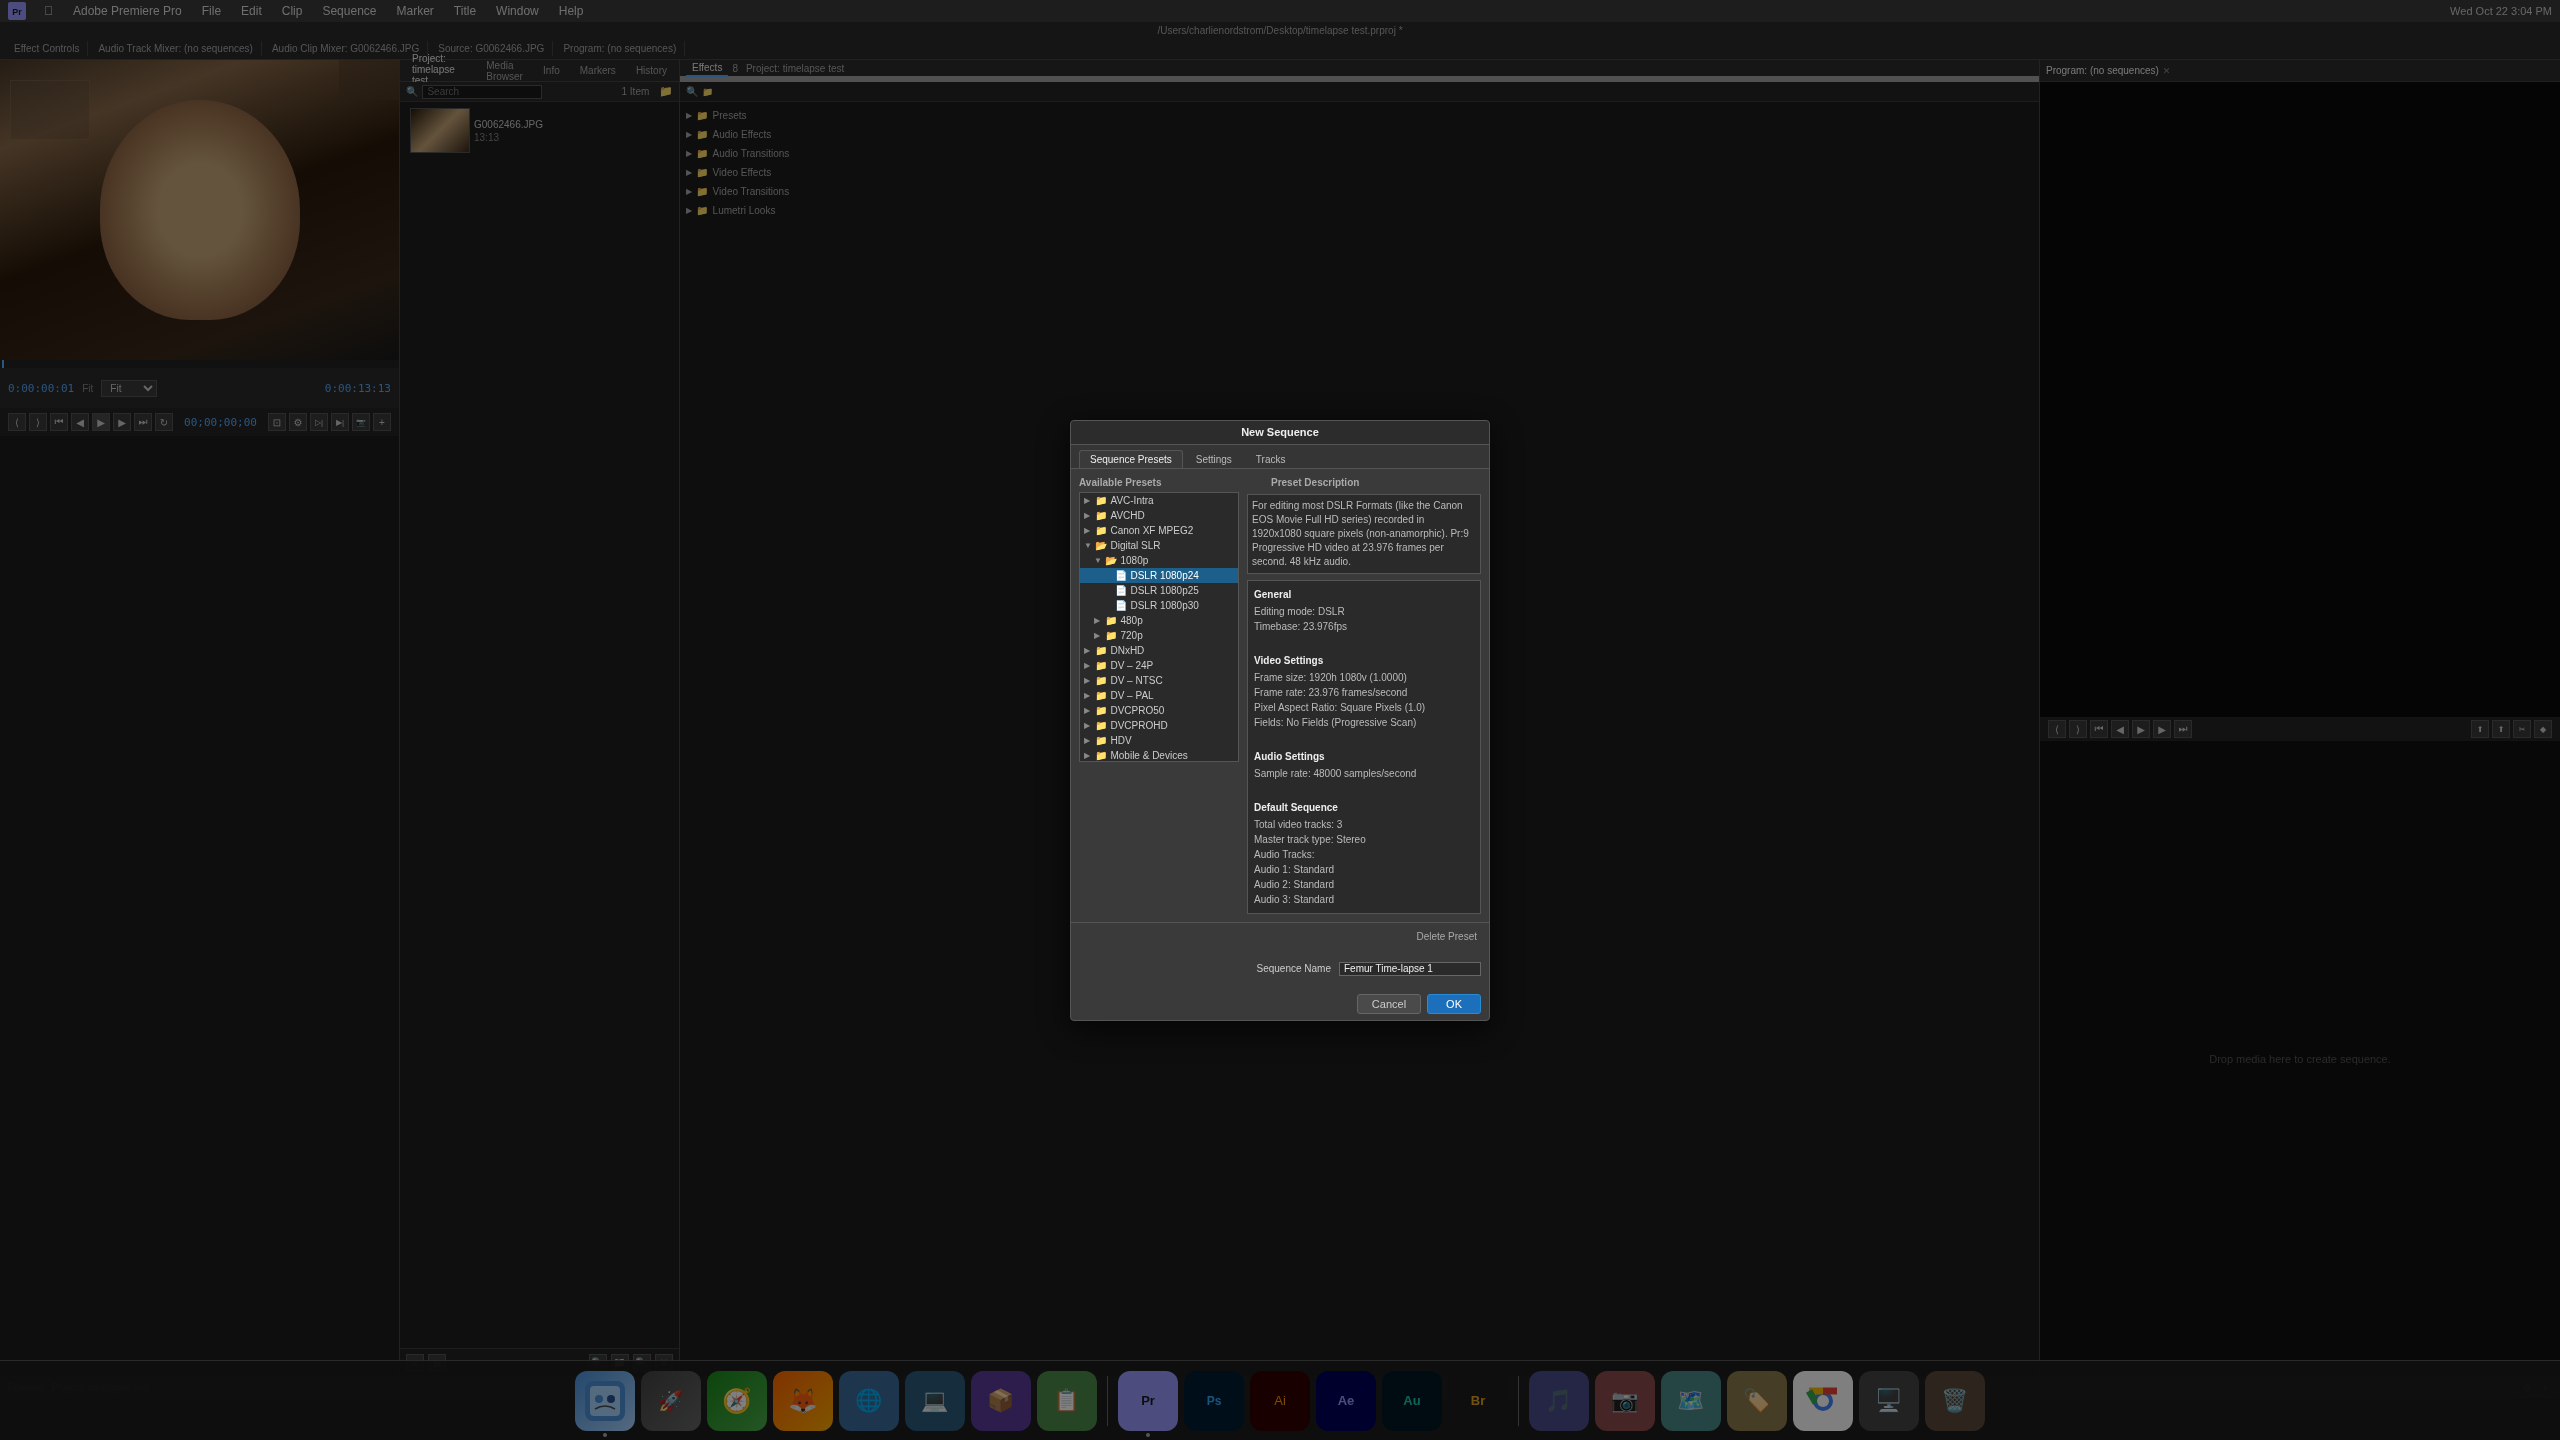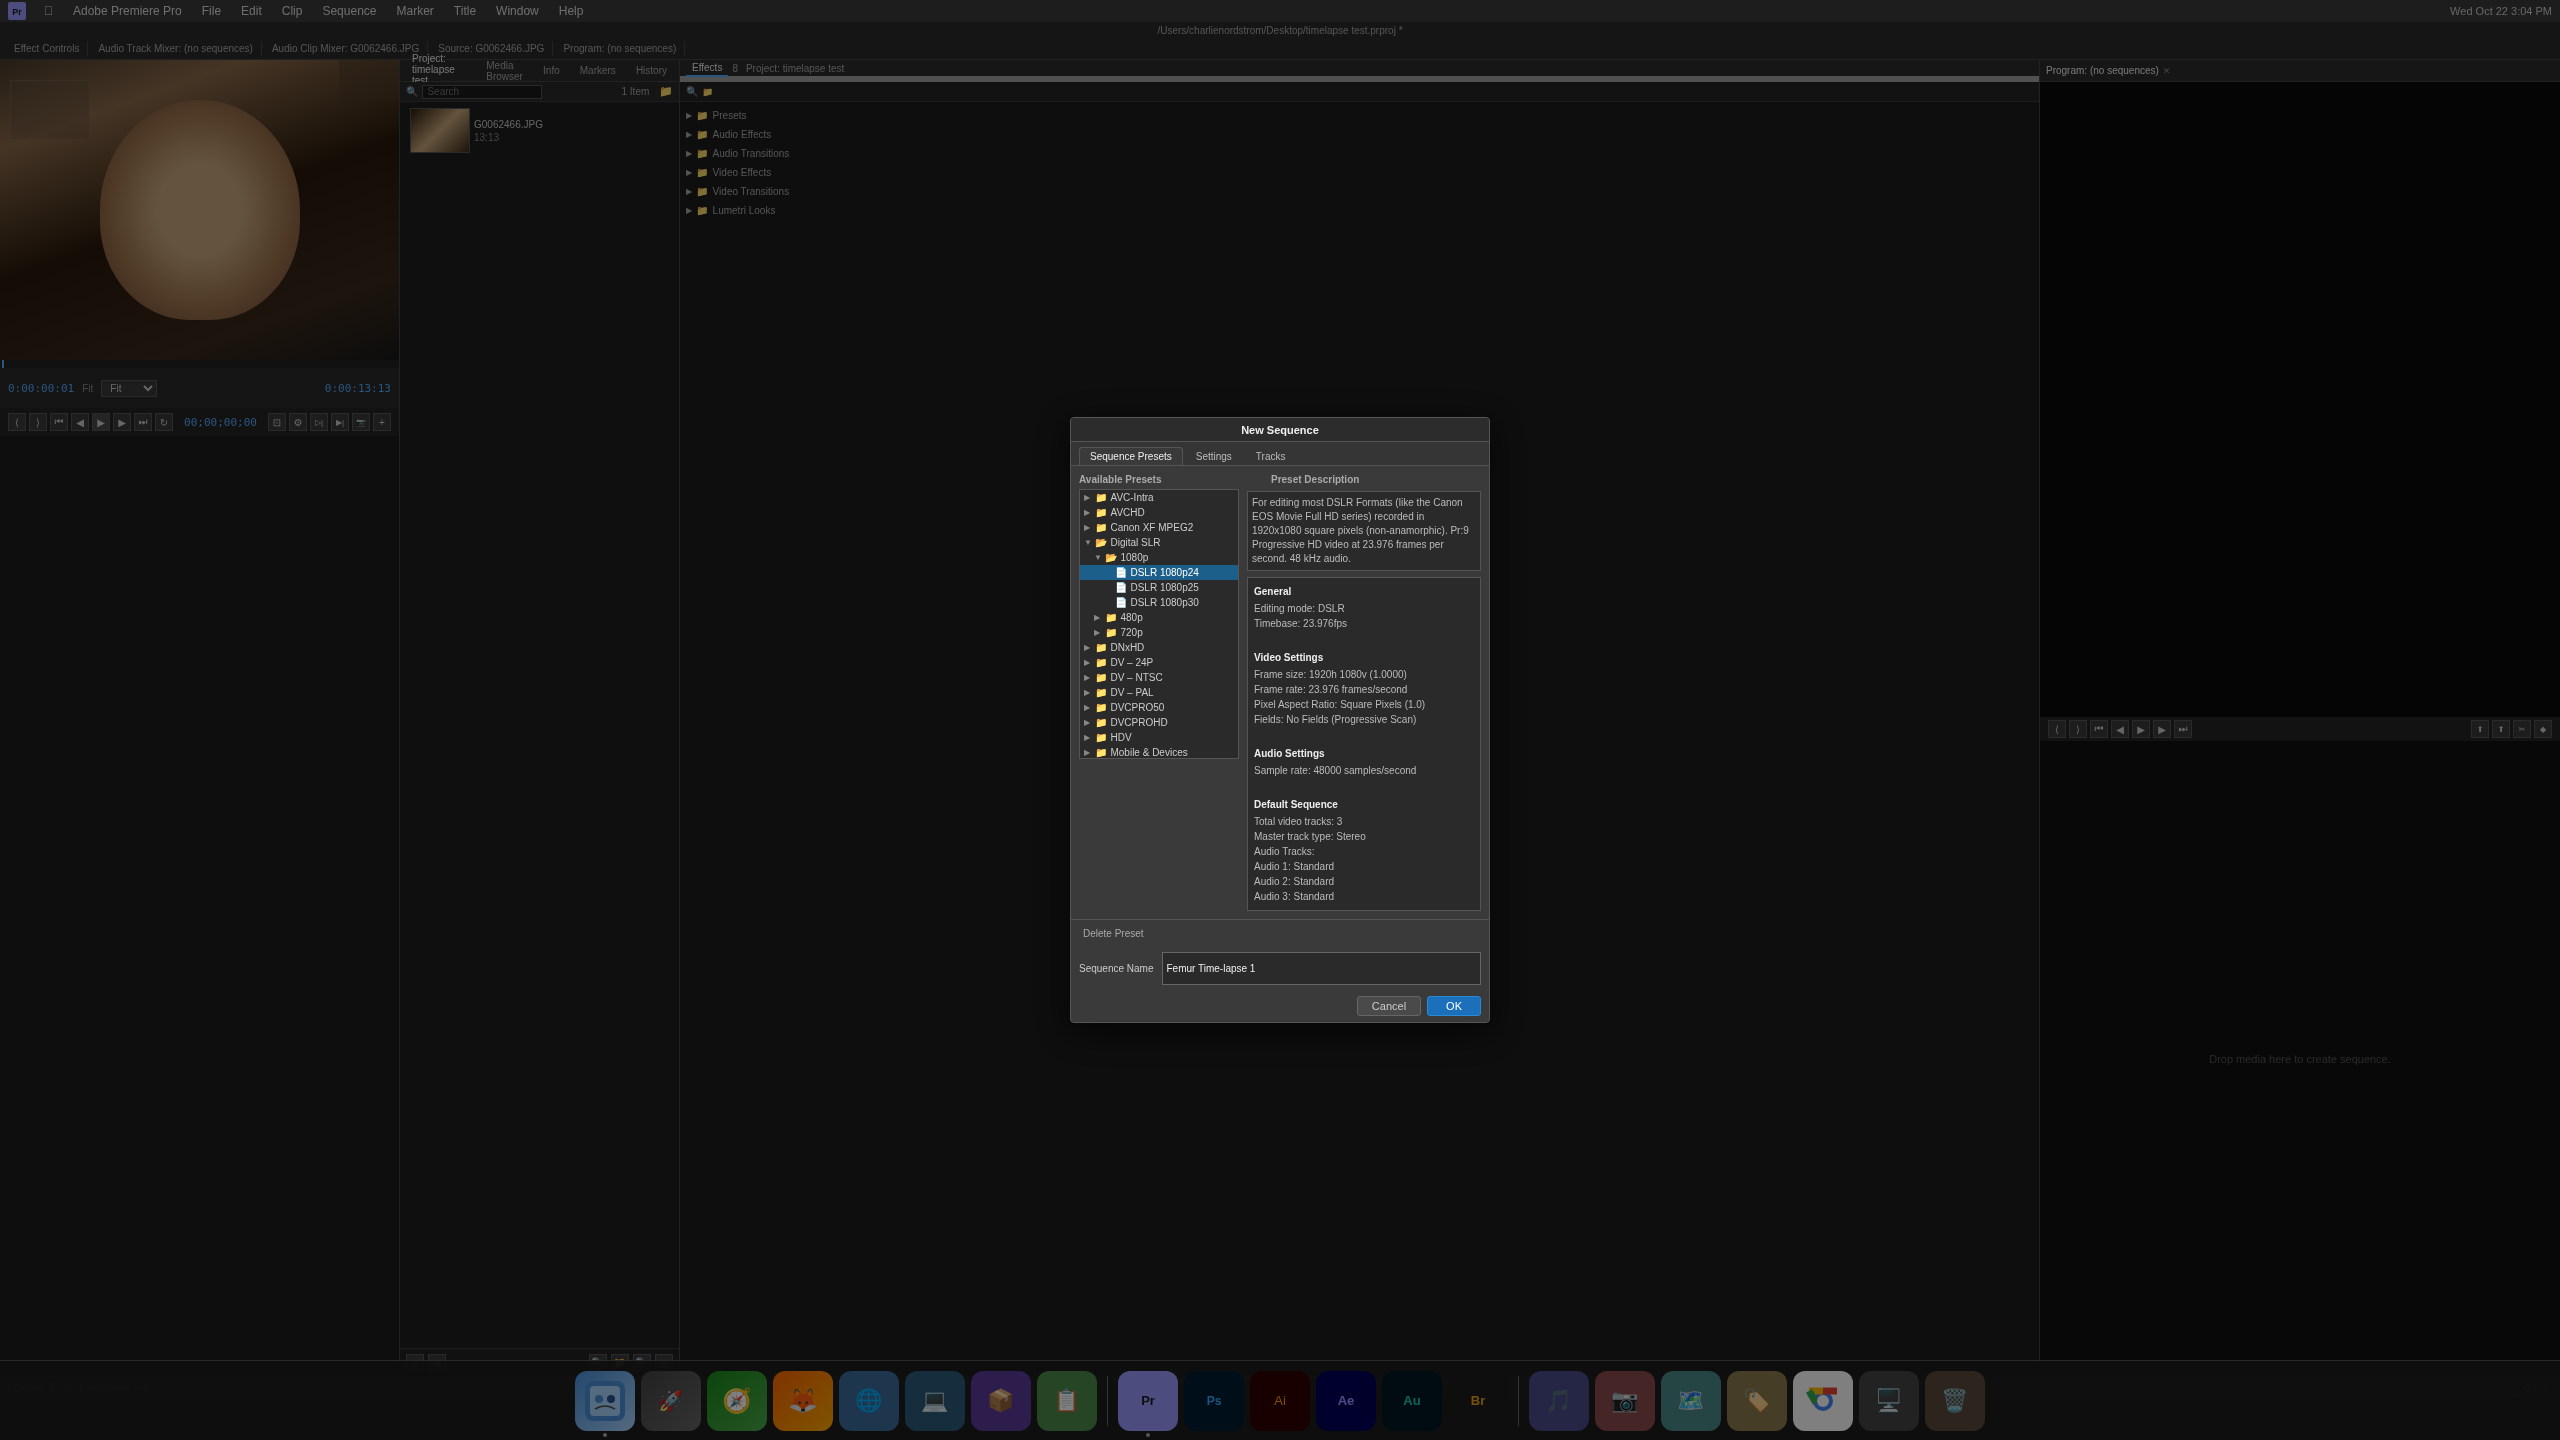--- a/index.html
+++ b/index.html
@@ -499,21 +499,22 @@
       margin-bottom: 2px;
       margin-top: 4px;
     }
     .info-section-title:first-child { margin-top: 0; }
 
     .dialog-footer {
       padding: 6px 8px;
       border-top: 1px solid #555;
       display: flex;
       flex-direction: column;
-      gap: 11px;
+      gap: 18px;
+      align-items: flex-end;
     }
     .delete-preset-row {
       display: flex;
       align-items: center;
     }
     .delete-btn {
       font-size: 10px;
       color: #aaa;
       background: none;
       border: none;
@@ -530,21 +531,21 @@
       color: #ccc;
       white-space: nowrap;
     }
     .seq-name-input {
       flex: 1;
       background: #2a2a2a;
       border: 1px solid #666;
       color: #eee;
       font-size: 10px;
       padding: 2px 4px;
-      height: 33px;
+      height: 14px;
     }
     .dialog-buttons-row {
       display: flex;
       justify-content: flex-end;
       gap: 6px;
     }
     .cancel-btn {
       padding: 3px 14px;
       background: #4a4a4a;
       border: 1px solid #666;

